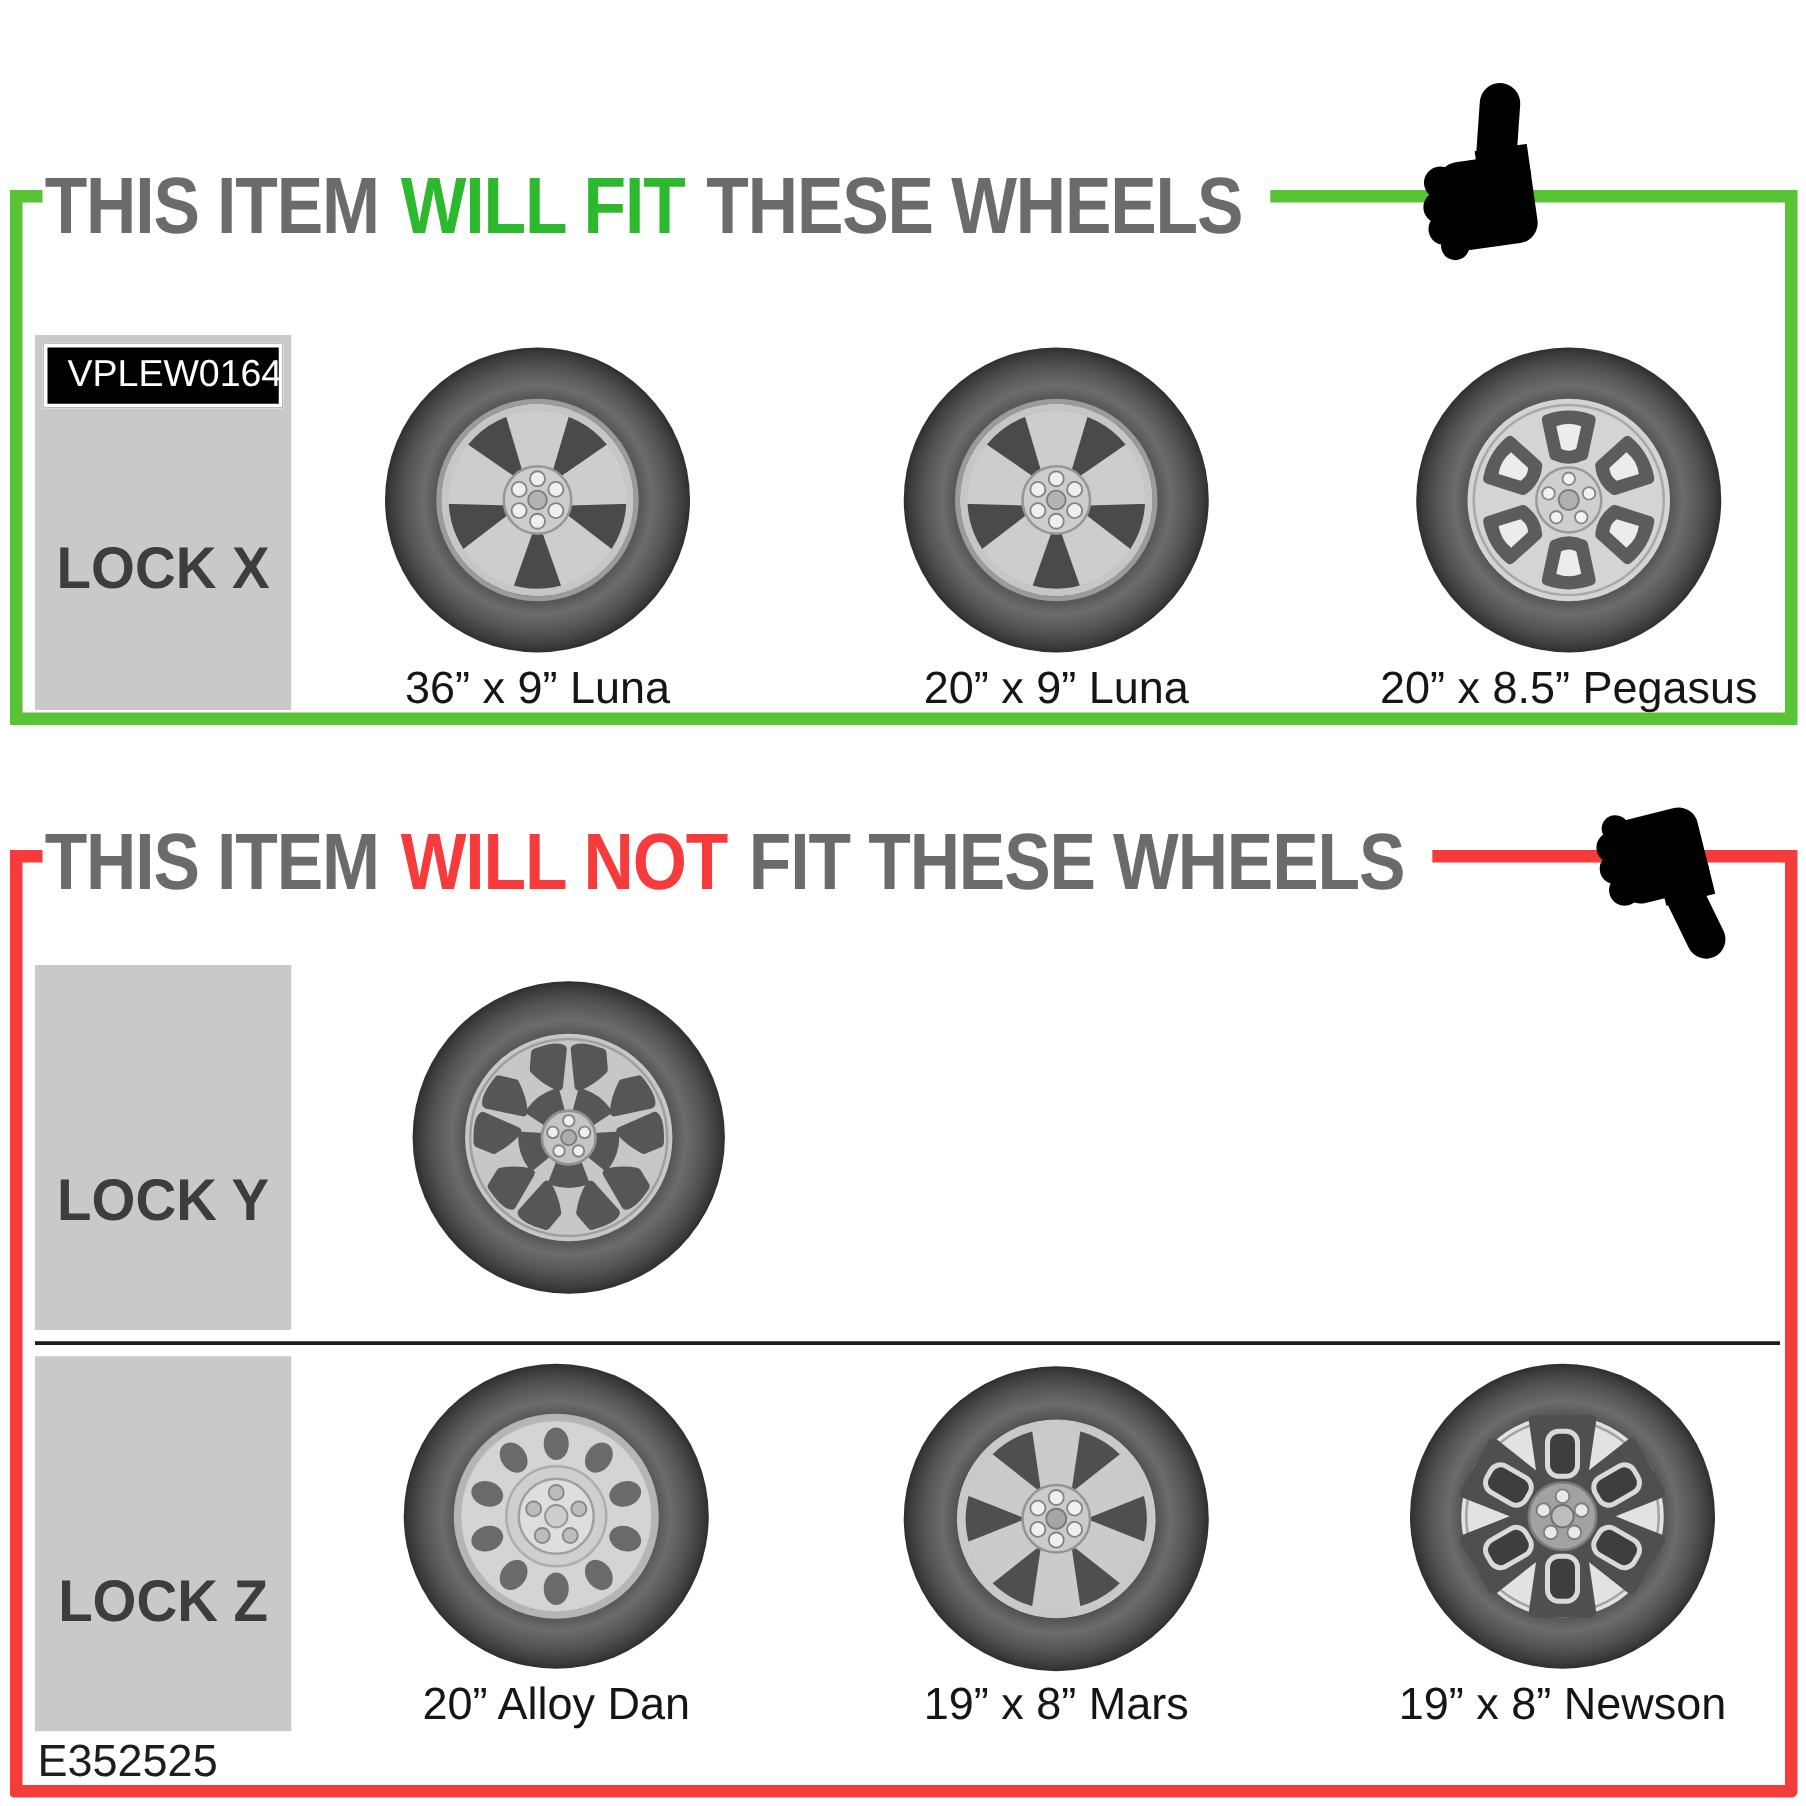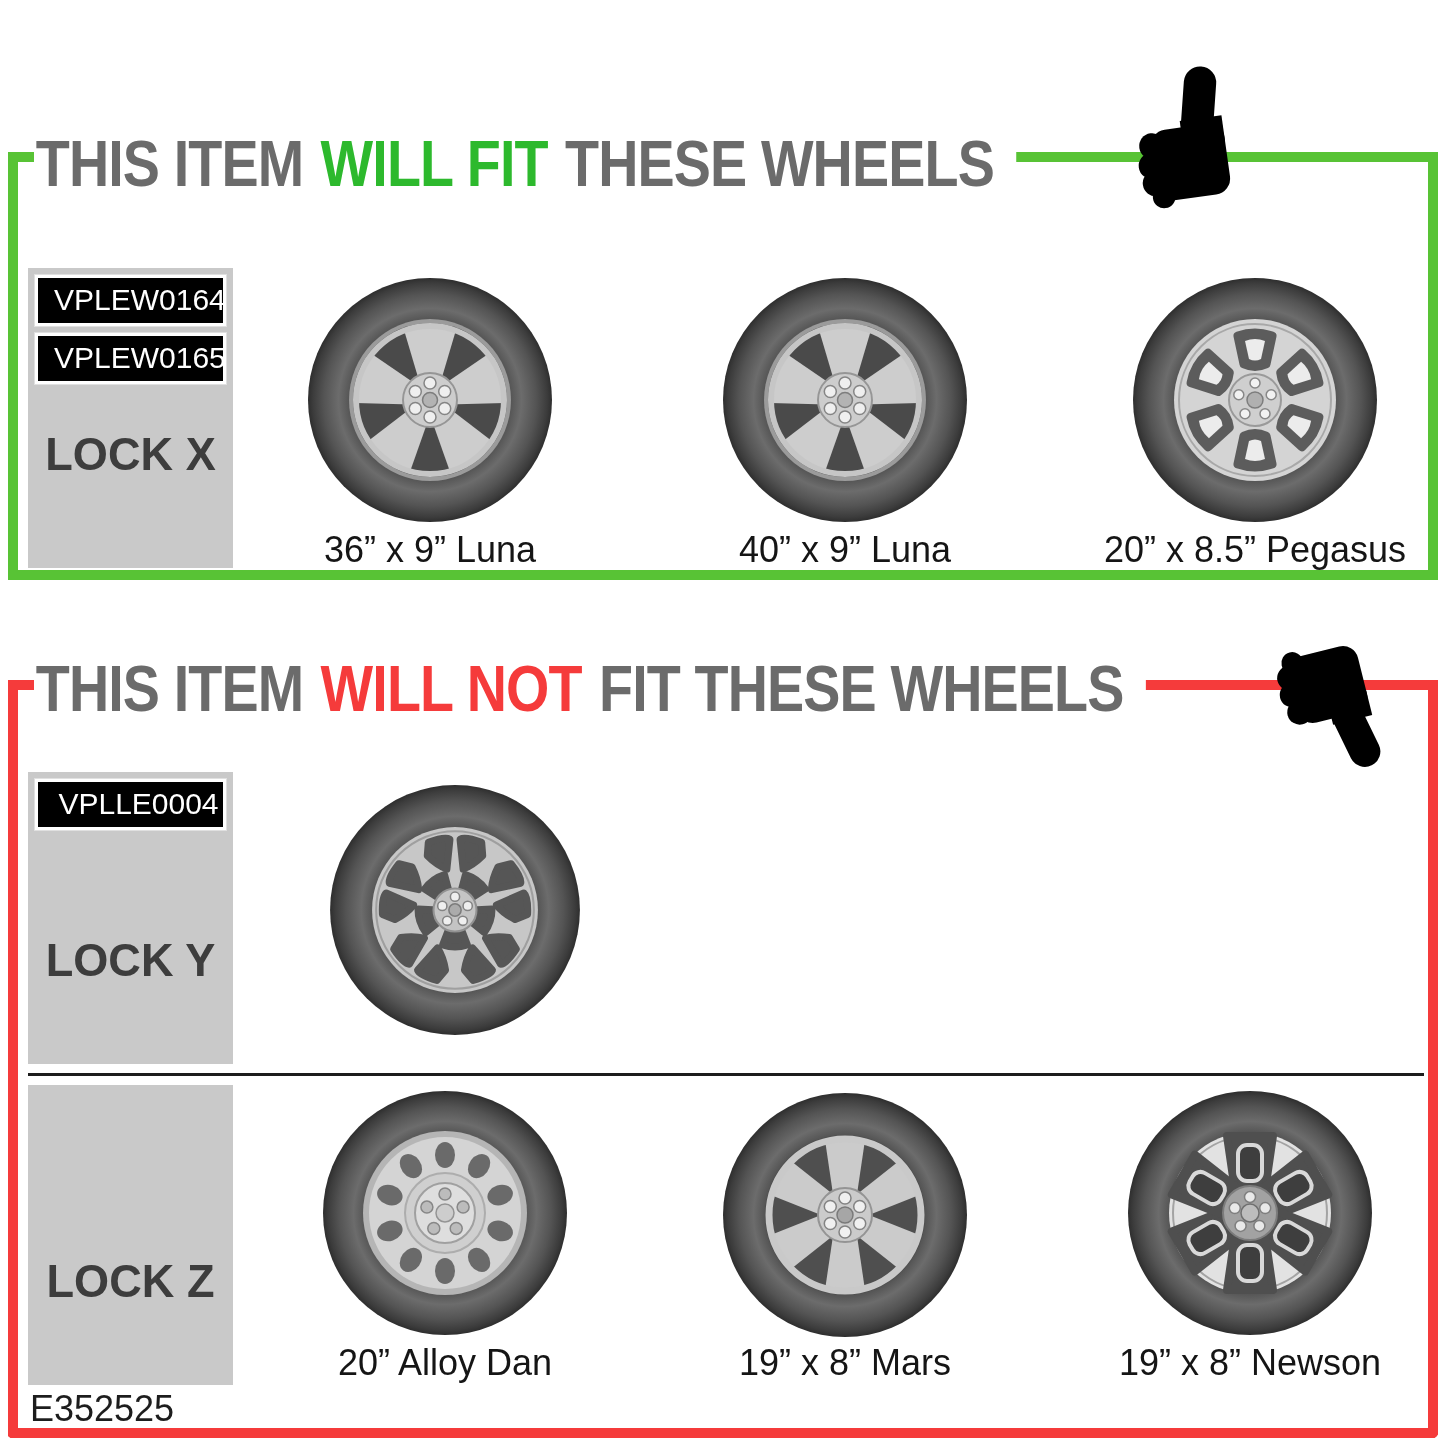--- a/index.html
+++ b/index.html
@@ -282,37 +282,36 @@
   </div>
 
   <svg class="thumb" style="left:1106px;top:64px" width="162" height="148" viewBox="0 0 100 90">
     <g transform="rotate(-8 50 45)" fill="#000000">
       <use href="#thumbhand"></use>
     </g>
   </svg>
 
   <div class="lockbox" style="left:28px;top:268px;height:300px">
     <div class="plabel">VPLEW0164</div>
-    <div class="plabel">VPLEW0165</div>
     <div class="lockname" style="top:158px">LOCK X</div>
   </div>
 
   <figure class="wheel" style="left:305px;top:275px">
     <svg viewBox="-125 -125 250 250">
         <use href="#luna"></use>
       </svg>
   </figure>
   <div class="caption" style="left:220px;top:529px">36” x 9” Luna</div>
 
   <figure class="wheel" style="left:720px;top:275px">
     <svg viewBox="-125 -125 250 250">
         <use href="#luna"></use>
       </svg>
   </figure>
-  <div class="caption" style="left:635px;top:529px">40” x 9” Luna</div>
+  <div class="caption" style="left:635px;top:529px">20” x 9” Luna</div>
 
   <figure class="wheel" style="left:1130px;top:275px">
     <svg viewBox="-125 -125 250 250">
         <use href="#pegasus"></use>
       </svg>
   </figure>
   <div class="caption" style="left:1045px;top:529px">20” x 8.5” Pegasus</div>
 
   <div class="nofit-box"></div>
 
@@ -324,21 +323,20 @@
 
   <svg class="thumb" style="left:1256px;top:632px" width="155" height="150" viewBox="0 0 100 90">
     <g transform="translate(0,90) scale(1,-1)">
       <g transform="rotate(14 50 45)" fill="#000000">
         <use href="#thumbhand"></use>
       </g>
     </g>
   </svg>
 
   <div class="lockbox" style="left:28px;top:772px;height:292px">
-    <div class="plabel">VPLLE0004</div>
     <div class="lockname" style="top:160px">LOCK Y</div>
   </div>
 
   <figure class="wheel" style="left:327px;top:782px;width:256px;height:256px">
     <svg viewBox="-125 -125 250 250">
         <use href="#krypton"></use>
       </svg>
   </figure>
 
   <div class="divider"></div>

